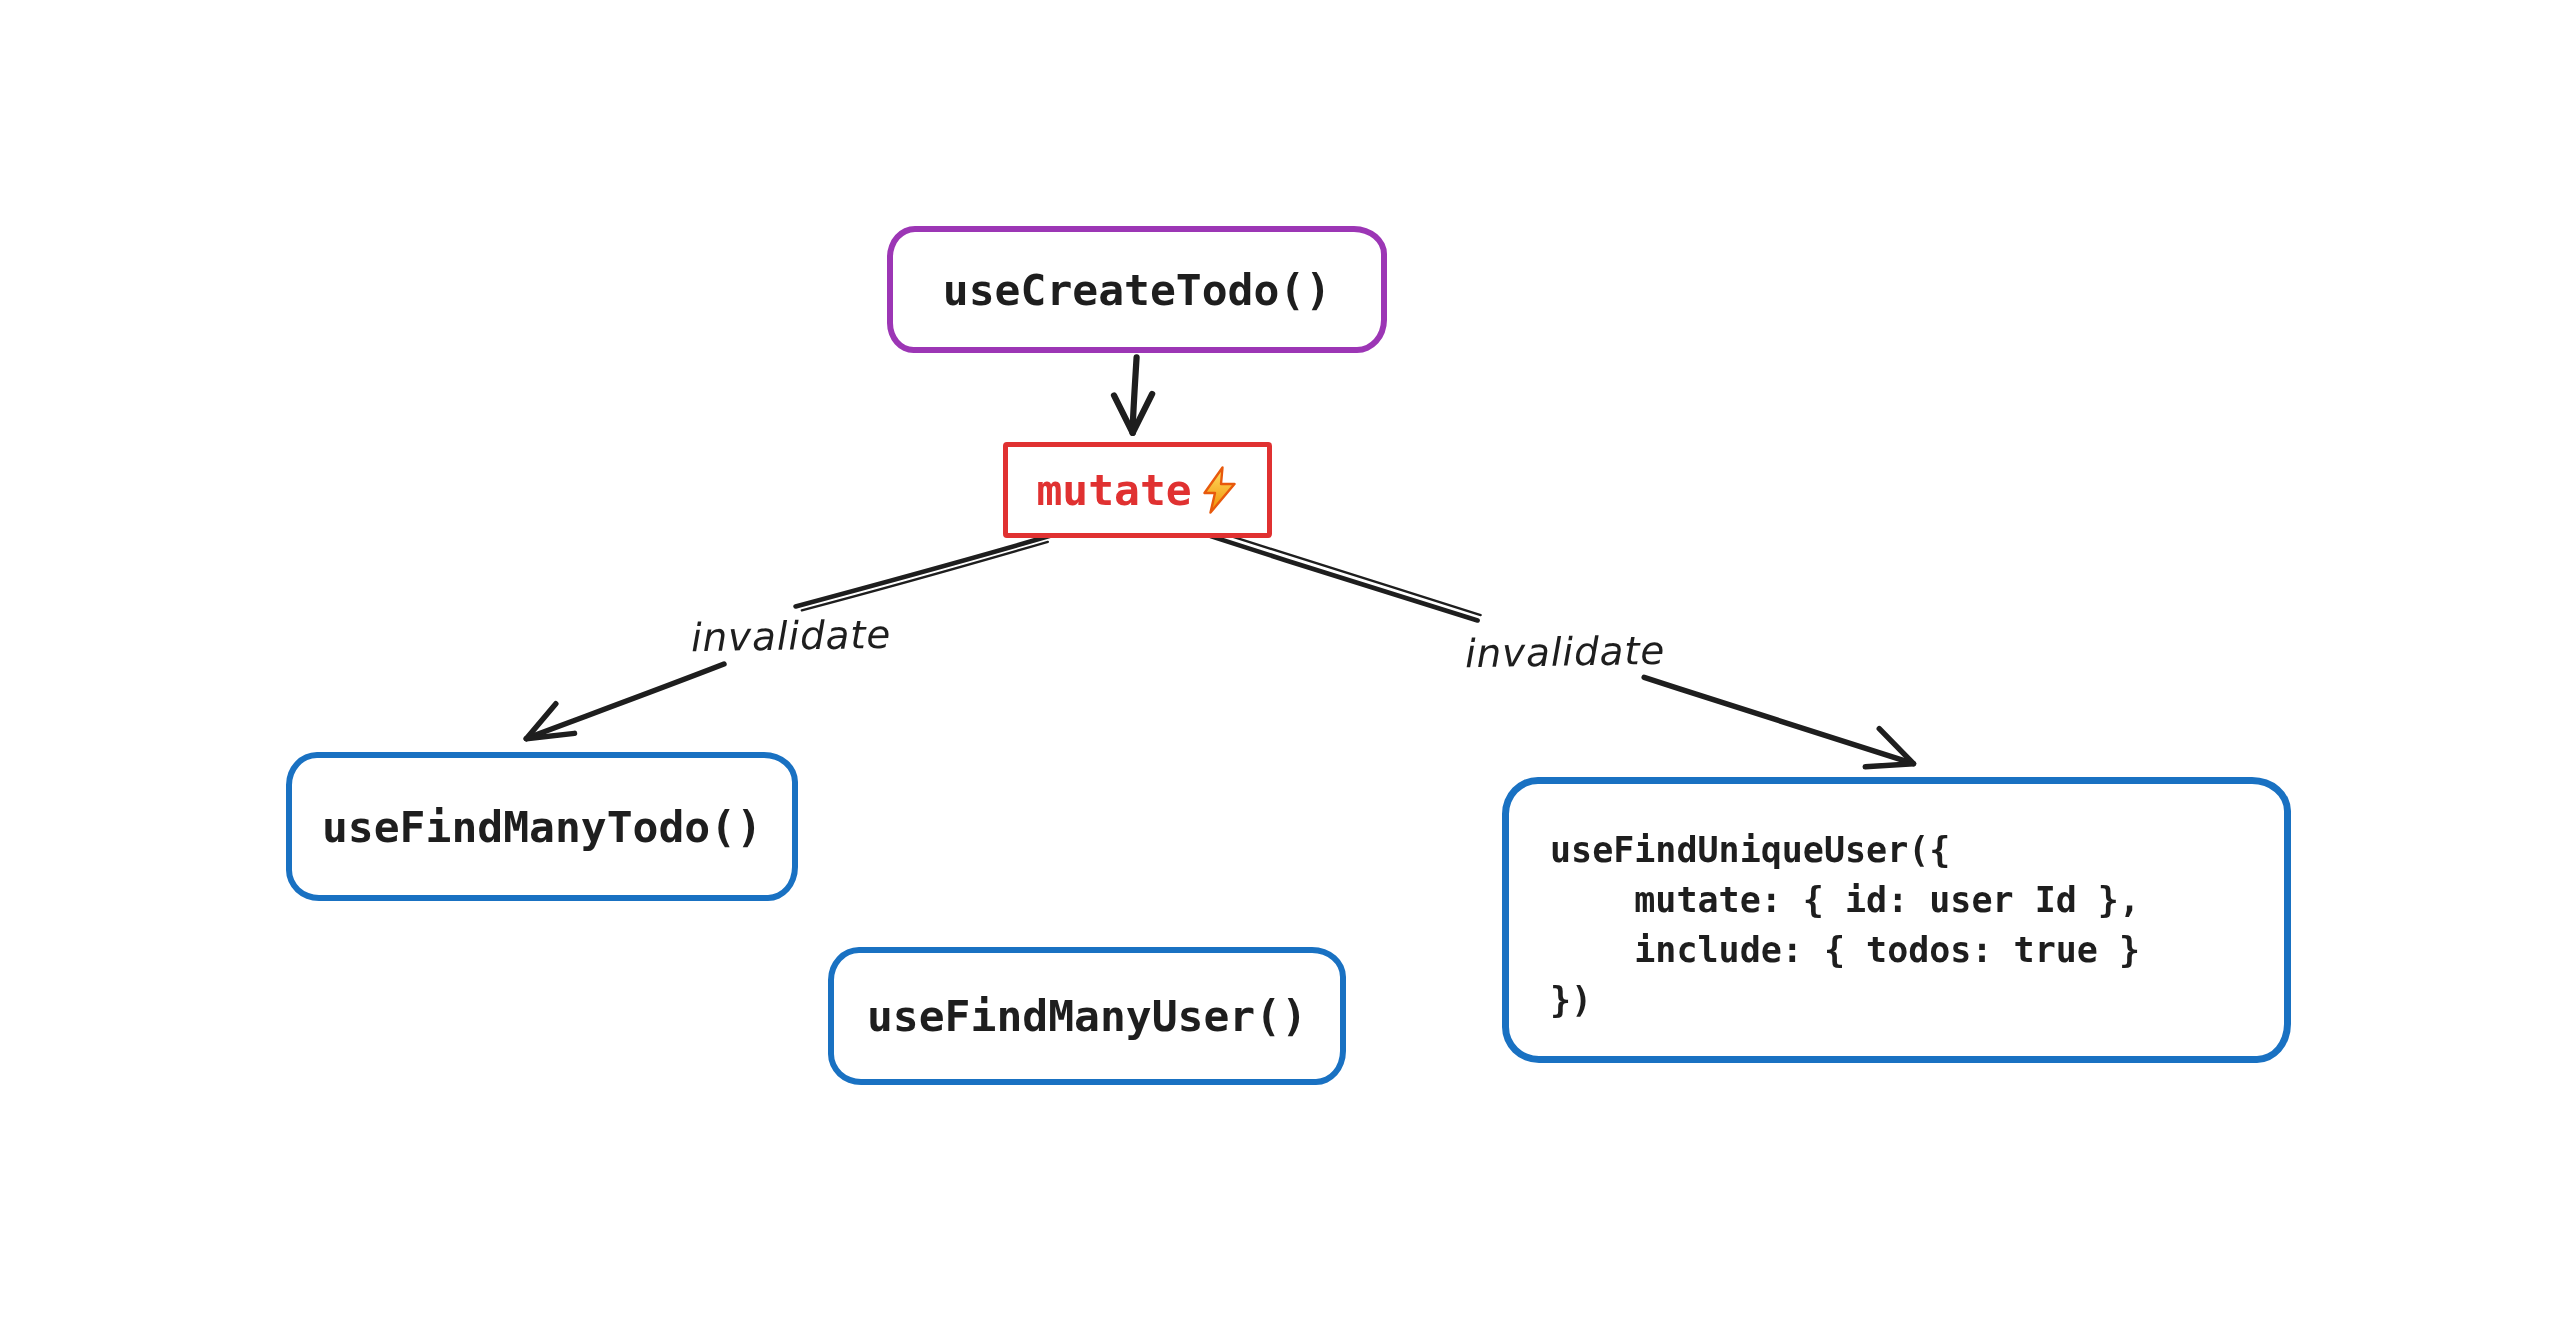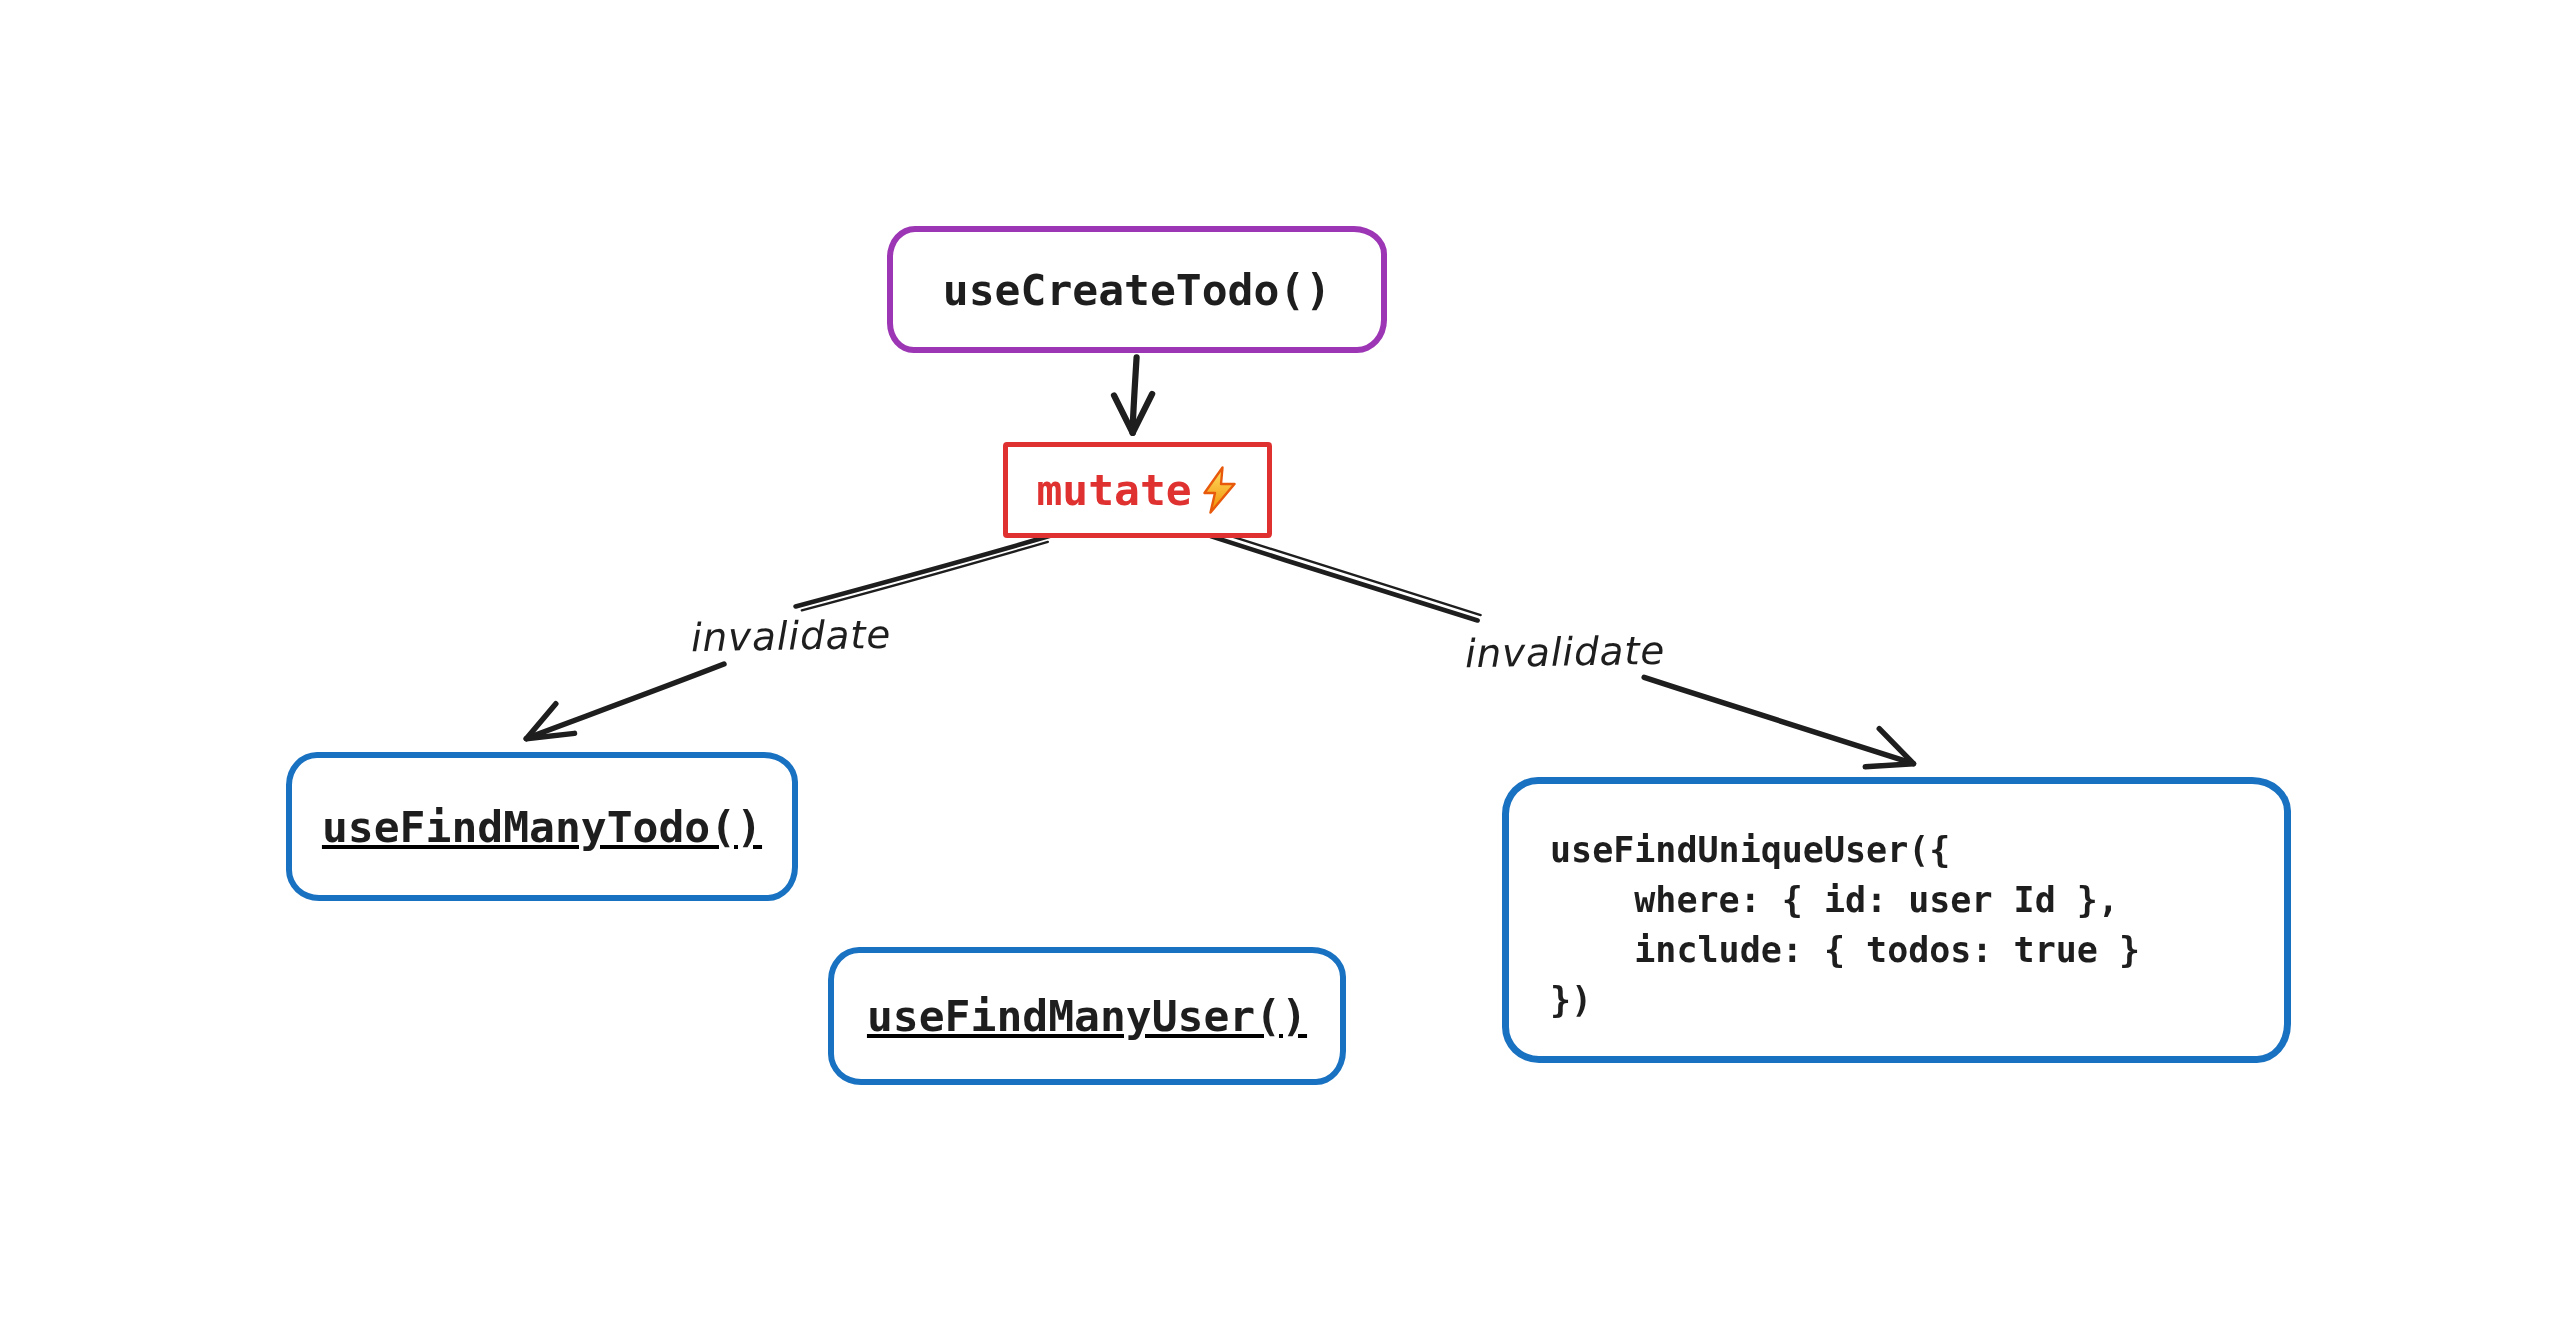--- a/index.html
+++ b/index.html
@@ -28,21 +28,20 @@
   }
   .node-red{
     border:5.4px solid var(--red,#e03131);
     border-radius:3.9px;
     gap:7.8px;
   }
   .node-red .label{color:var(--red,#e03131);}
   .node-blue{
     border:6.2px solid var(--blue,#1971c2);
     border-radius:31px 34px 30px 33px / 33px 30px 34px 31px;
-    text-decoration:underline;
   }
   .code-block{
     position:absolute;
     box-sizing:border-box;
     background:#ffffff;
     border:7px solid var(--blue,#1971c2);
     border-radius:36px 39px 34px 37px / 37px 34px 39px 36px;
     padding:41px 23.4px 0 41px;
   }
   .code-line{
@@ -126,19 +125,19 @@
   <div class="node node-blue" style="left:286px;top:752px;width:512px;height:149px;">
     <span class="label">useFindManyTodo()</span>
   </div>
 
   <div class="node node-blue" style="left:828px;top:947px;width:518px;height:138px;">
     <span class="label">useFindManyUser()</span>
   </div>
 
   <div class="code-block" style="left:1502px;top:777px;width:789px;height:286px;">
     <div class="code-line">useFindUniqueUser({</div>
-    <div class="code-line">    where: { id: user Id },</div>
+    <div class="code-line">    mutate: { id: user Id },</div>
     <div class="code-line">    include: { todos: true }</div>
     <div class="code-line">})</div>
   </div>
 
 </div>
 
 
 </body></html>

